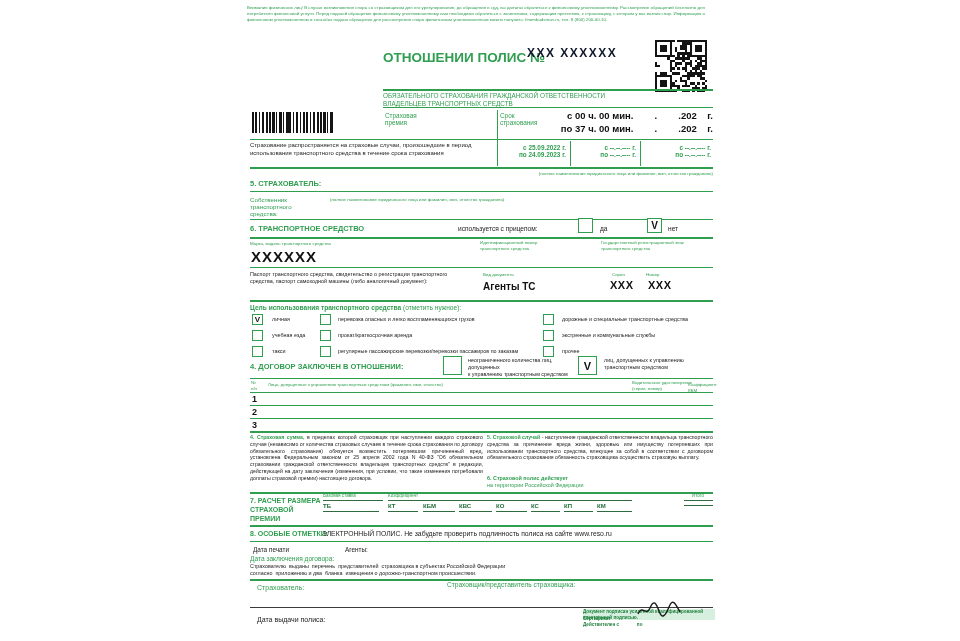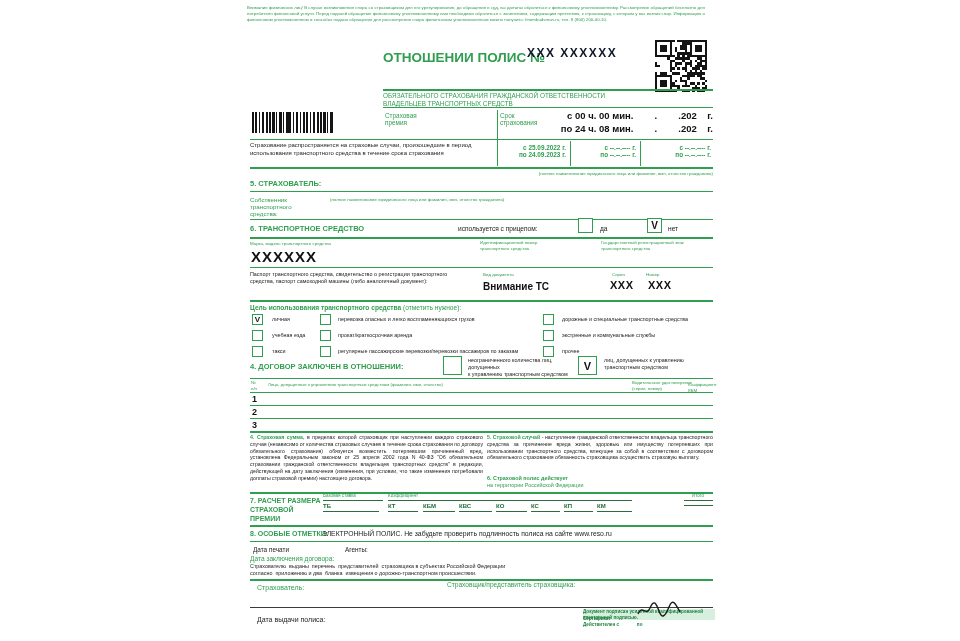--- a/index.html
+++ b/index.html
@@ -191,21 +191,21 @@
   <div class="abs g pl" style="left:383px;top:92px;width:330px;font-size:6.4px;line-height:1.25;">ОБЯЗАТЕЛЬНОГО СТРАХОВАНИЯ ГРАЖДАНСКОЙ ОТВЕТСТВЕННОСТИ
 ВЛАДЕЛЬЦЕВ ТРАНСПОРТНЫХ СРЕДСТВ</div>
   <div class="hr" style="left:383px;top:107px;width:330px;"></div>
 
   <div class="barcode" style="left:252px;top:112px;width:81px;height:21px;"></div>
   <div class="abs g pl" style="left:385px;top:112px;font-size:6.4px;">Страховая
 премия</div>
   <div class="abs g pl" style="left:500px;top:112px;font-size:6.4px;">Срок
 страхования</div>
   <div class="abs pre b" style="left:540px;top:110px;width:173px;text-align:right;font-size:9.5px;color:#111;">с 00 ч. 00 мин.        .        .202    г.</div>
-  <div class="abs pre b" style="left:540px;top:123px;width:173px;text-align:right;font-size:9.5px;color:#111;">по 24 ч. 08 мин.        .        .202    г.</div>
+  <div class="abs pre b" style="left:540px;top:123px;width:173px;text-align:right;font-size:9.5px;color:#111;">по 37 ч. 00 мин.        .        .202    г.</div>
   <div class="vl" style="left:497px;top:110px;height:56px;"></div>
 
   <div class="hr" style="left:250px;top:139px;width:463px;"></div>
 
   <div class="abs" style="left:250px;top:142px;width:238px;font-size:6px;line-height:1.3;">Страхование распространяется на страховые случаи, произошедшие в период использования транспортного средства в течение срока страхования</div>
   <div class="vl" style="left:570px;top:141px;height:25px;"></div>
   <div class="vl" style="left:640px;top:141px;height:25px;"></div>
   <div class="abs g b" style="left:500px;top:144px;width:66px;text-align:right;font-size:6.4px;">
     <div>с 25.09.2022 г.</div>
     <div>по 24.09.2023 г.</div>
@@ -246,21 +246,21 @@
   <div class="abs g tiny" style="left:250px;top:241px;">Марка, модель транспортного средства</div>
   <div class="abs g tiny pl" style="left:480px;top:240px;">Идентификационный номер
 транспортного средства</div>
   <div class="abs g tiny pl" style="left:601px;top:240px;">Государственный регистрационный знак
 транспортного средства</div>
   <div class="abs b" style="left:251px;top:248px;font-size:15px;letter-spacing:1px;color:#111;">XXXXXX</div>
   <div class="hr" style="left:250px;top:267px;width:463px;"></div>
 
   <div class="abs small" style="left:250px;top:271px;width:222px;">Паспорт транспортного средства, свидетельство о регистрации транспортного средства, паспорт самоходной машины (либо аналогичный документ):</div>
   <div class="abs g tiny" style="left:483px;top:272px;">Вид документа</div>
-  <div class="abs b" style="left:483px;top:281px;font-size:10px;color:#111;">Внимание ТС</div>
+  <div class="abs b" style="left:483px;top:281px;font-size:10px;color:#111;">Агенты ТС</div>
   <div class="abs g tiny" style="left:612px;top:272px;">Серия</div>
   <div class="abs b" style="left:610px;top:279px;font-size:11px;letter-spacing:0.5px;color:#111;">XXX</div>
   <div class="abs g tiny" style="left:646px;top:272px;">Номер</div>
   <div class="abs b" style="left:648px;top:279px;font-size:11px;letter-spacing:0.5px;color:#111;">XXX</div>
   <div class="hr2" style="left:250px;top:300px;width:463px;height:1.5px;"></div>
 
   <div class="abs" style="left:250px;top:304px;font-size:6.6px;">
     <span class="g b">Цель использования транспортного средства</span>
     <span class="g">(отметить нужное):</span>
   </div>

